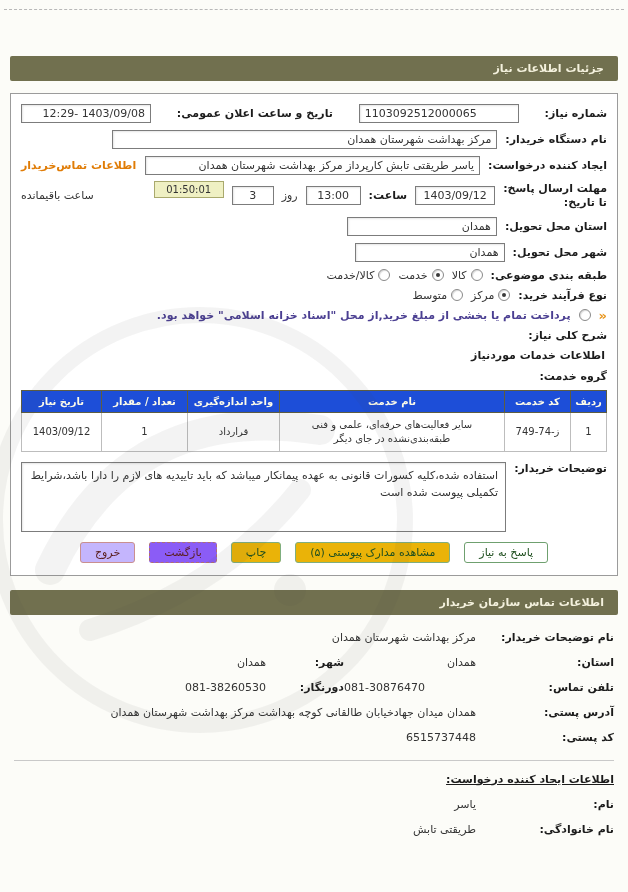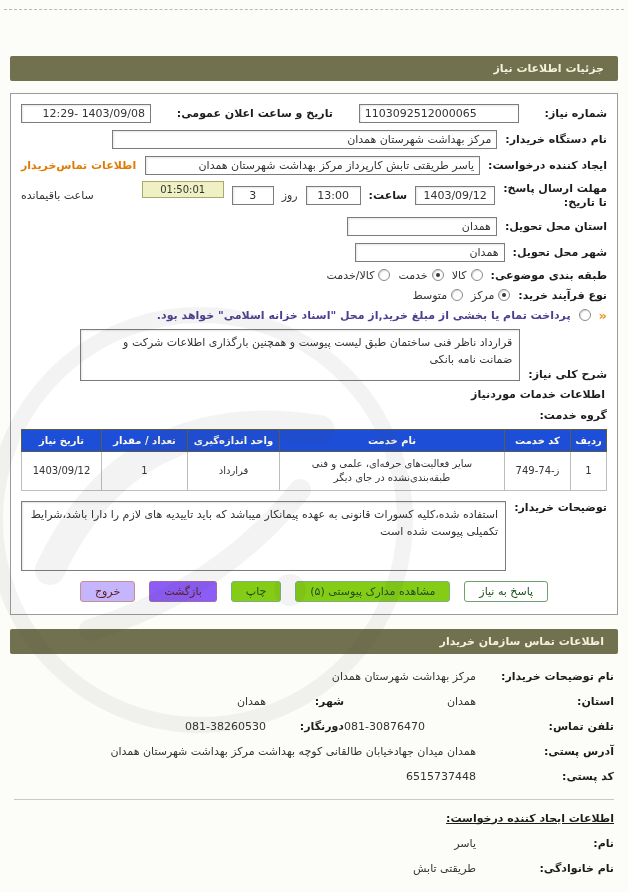--- a/index.html
+++ b/index.html
@@ -30,21 +30,21 @@
     display: flex; align-items: center; padding: 1px 5px;
     box-shadow: inset 1px 1px 2px rgba(0,0,0,.10);
   }
   .ltr { direction: ltr; unicode-bidi: embed; }
   .w130 { width: 130px; } .w160 { width: 160px; } .w385 { width: 385px; flex: none; }
   .w335 { width: 335px; flex: none; } .w150 { width: 150px; } .w80 { width: 80px; justify-content: center; }
   .w55 { width: 55px; justify-content: center; } .w42 { width: 42px; justify-content: center; }
   .link { color: #e07c06; font-weight: bold; cursor: pointer; white-space: nowrap; margin-right: auto; }
   .two-line { display: flex; flex-direction: column; line-height: 1.25; }
   .remaining-box {
-    width: 82px; background: #eff0c3; border: 1px solid #a9a96d; text-align: center;
+    width: 70px; background: #eff0c3; border: 1px solid #a9a96d; text-align: center;
     padding: 2px 0; position: relative; top: -6px; font-size: 10px; color: #333;
   }
   .push-left { margin-right: auto; }
   .radio {
     width: 12px; height: 12px; border: 1px solid #8a8a8a; border-radius: 50%;
     background: #fff; display: inline-block; position: relative; flex: none; cursor: pointer;
     box-shadow: inset 1px 1px 1px rgba(0,0,0,.15);
   }
   .radio.checked::after { content: ""; position: absolute; inset: 3px; border-radius: 50%; background: #3a3a3a; }
   .opt { display: flex; align-items: center; gap: 4px; }
@@ -56,21 +56,21 @@
   }
   .desc-box { width: 440px; height: 52px; flex: none; }
   .notes-box { flex: 1; height: 70px; align-self: flex-start; }
   .section-title { font-weight: bold; margin: 4px 2px 8px; color: #1c1c1c; }
   .tbl { width: 100%; border-collapse: collapse; font-size: 10px; margin: 2px 0 10px; }
   .tbl th { background: #1d4ed8; color: #fdfbe8; font-weight: bold; padding: 5px 3px; border: 1px solid #5e5d41; }
   .tbl td { border: 1px solid #bdbdbd; padding: 5px 4px; text-align: center; background: #fff; line-height: 1.4; }
   .btn-row { display: flex; justify-content: center; gap: 14px; margin: 10px 0 4px; }
   .btn { border-radius: 3px; padding: 3px 14px; font-size: 11px; cursor: pointer; border: 1px solid; white-space: nowrap; font-family: inherit; }
   .btn-white { background: #ffffff; border-color: #6fa06f; color: #1f4f1f; }
-  .btn-green { background: #84cc16; border-color: #7fae7f; color: #1f4f1f; }
+  .btn-green { background: #eab308; border-color: #7fae7f; color: #1f4f1f; }
   .btn-back  { background: #8b5cf6; border: 1px dashed #b07070; color: #5a1f1f; }
   .btn-pink  { background: #c4b5fd; border-color: #c98f8f; color: #5a1f1f; }
   .contact { position: relative; z-index: 1; margin: 16px 14px 0; }
   .crow { display: flex; align-items: flex-start; margin-bottom: 12px; }
   .clabel { font-weight: bold; width: 138px; flex: none; color: #1c1c1c; }
   .cval1 { width: 132px; flex: none; }
   .clabel2 { font-weight: bold; width: 78px; flex: none; color: #1c1c1c; }
   .divider { border-top: 1px solid #c9c9c9; margin: 16px 0 12px; }
   .creator-title { font-weight: bold; text-decoration: underline; margin-bottom: 12px; color: #1c1c1c; }
 </style>
@@ -163,21 +163,20 @@
     </div>
 
     <div class="row">
       <span class="chevrons">«</span>
       <span class="radio"></span>
       <span class="purple">پرداخت تمام یا بخشی از مبلغ خرید,از محل "اسناد خزانه اسلامی" خواهد بود.</span>
     </div>
 
     <div class="row" style="align-items:flex-end;">
       <span class="label">شرح کلی نیاز:</span>
-      <div class="textbox desc-box">قرارداد ناظر فنی ساختمان طبق لیست پیوست و همچنین بارگذاری اطلاعات شرکت و ضمانت نامه بانکی</div>
     </div>
 
     <div class="section-title">اطلاعات خدمات موردنیاز</div>
 
     <div class="row">
       <span class="label">گروه خدمت:</span>
     </div>
 
     <table class="tbl">
       <thead>

